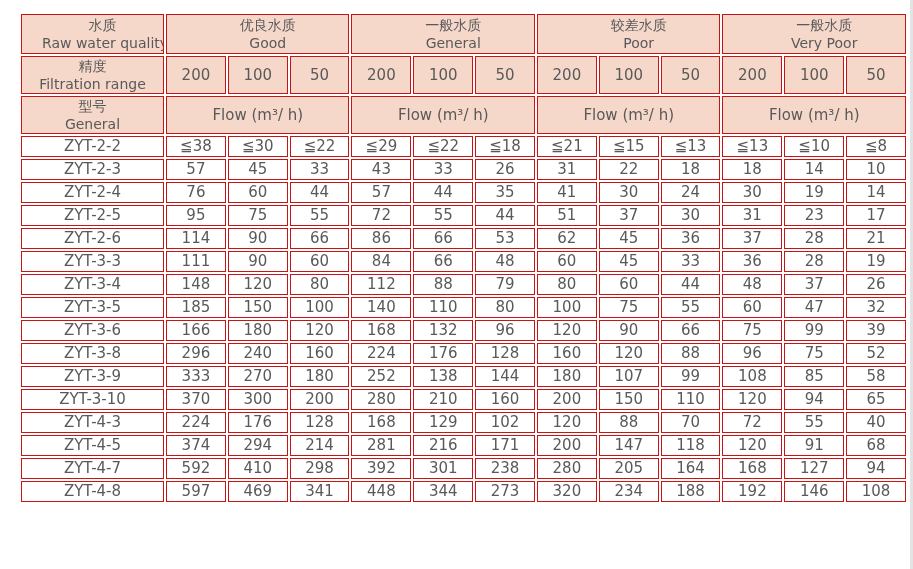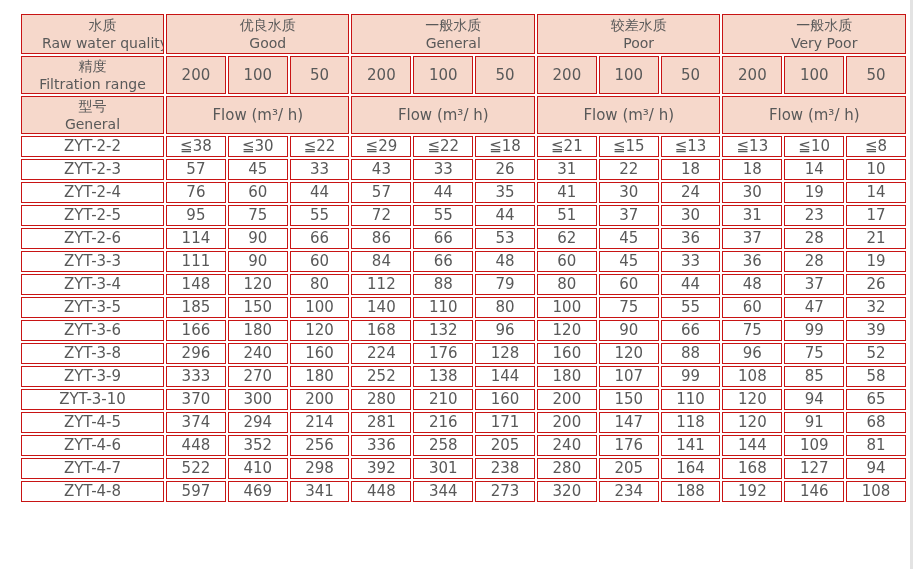--- a/index.html
+++ b/index.html
@@ -299,52 +299,52 @@
         <td>210</td>
         <td>160</td>
         <td>200</td>
         <td>150</td>
         <td>110</td>
         <td>120</td>
         <td>94</td>
         <td>65</td>
       </tr>
       <tr>
+        <td>ZYT-4-3</td>
+        <td>224</td>
+        <td>176</td>
+        <td>128</td>
+        <td>168</td>
+        <td>129</td>
+        <td>102</td>
+        <td>120</td>
+        <td>88</td>
+        <td>70</td>
+        <td>72</td>
+        <td>55</td>
+        <td>40</td>
+      </tr>
+      <tr>
         <td>ZYT-4-5</td>
         <td>374</td>
         <td>294</td>
         <td>214</td>
         <td>281</td>
         <td>216</td>
         <td>171</td>
         <td>200</td>
         <td>147</td>
         <td>118</td>
         <td>120</td>
         <td>91</td>
         <td>68</td>
       </tr>
       <tr>
-        <td>ZYT-4-6</td>
-        <td>448</td>
-        <td>352</td>
-        <td>256</td>
-        <td>336</td>
-        <td>258</td>
-        <td>205</td>
-        <td>240</td>
-        <td>176</td>
-        <td>141</td>
-        <td>144</td>
-        <td>109</td>
-        <td>81</td>
-      </tr>
-      <tr>
         <td>ZYT-4-7</td>
-        <td>522</td>
+        <td>592</td>
         <td>410</td>
         <td>298</td>
         <td>392</td>
         <td>301</td>
         <td>238</td>
         <td>280</td>
         <td>205</td>
         <td>164</td>
         <td>168</td>
         <td>127</td>

